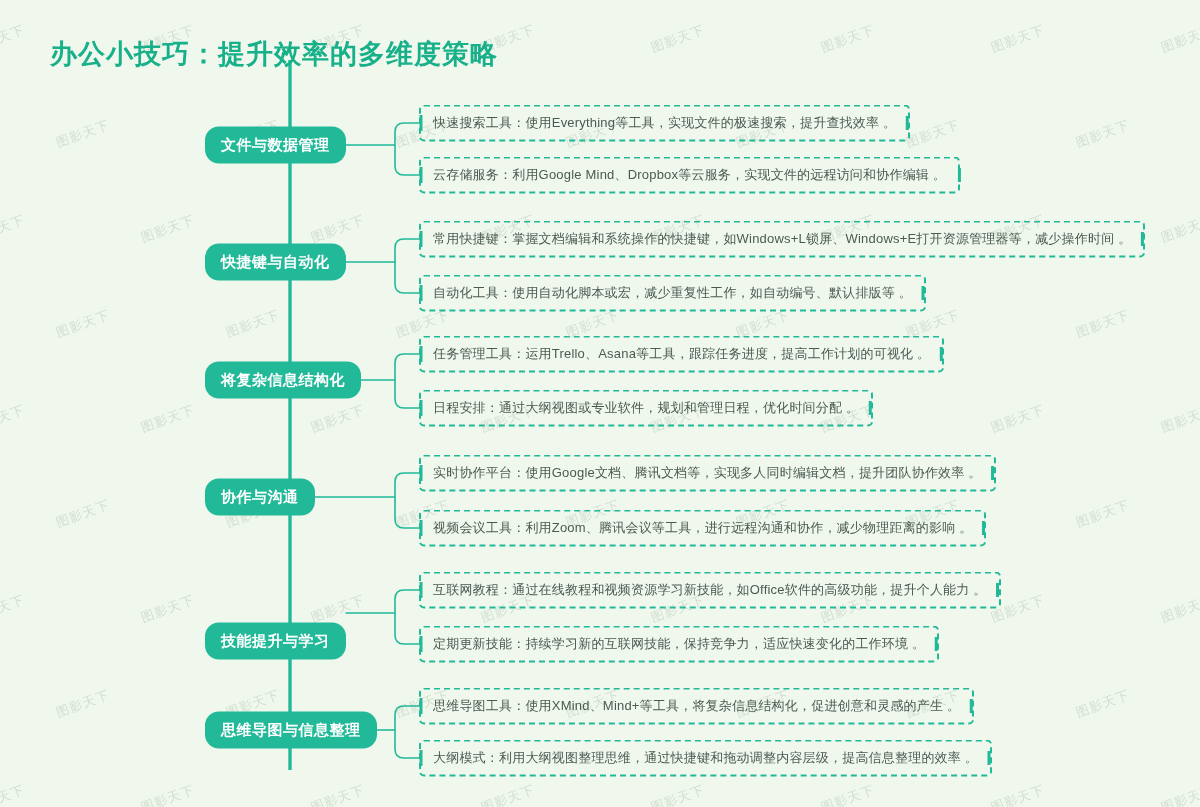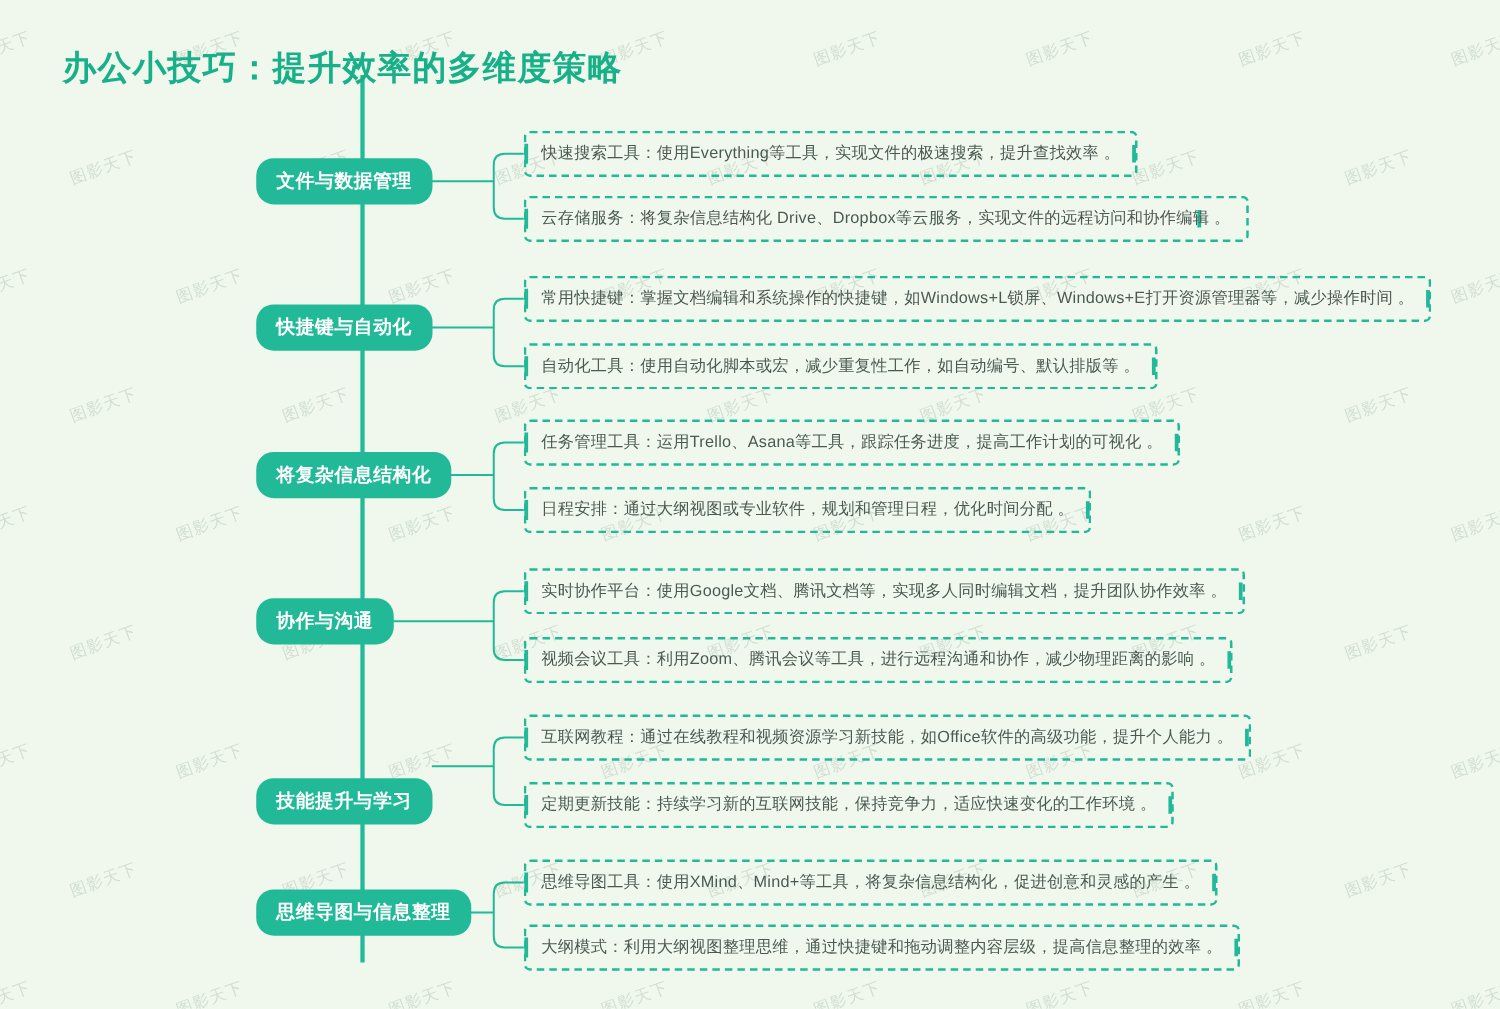--- a/index.html
+++ b/index.html
@@ -202,21 +202,21 @@
     <line x1="421" y1="698" x2="421" y2="714" stroke="#21b998" stroke-width="3"></line>
     <line x1="971.234375" y1="699" x2="971.234375" y2="713" stroke="#21b998" stroke-width="3"></line>
     <line x1="421" y1="750" x2="421" y2="766" stroke="#21b998" stroke-width="3"></line>
     <line x1="989.015625" y1="751" x2="989.015625" y2="765" stroke="#21b998" stroke-width="3"></line>
   </svg>
 
 <div id="mindmap">
   <div id="page-title">办公小技巧：提升效率的多维度策略</div>
 <div class="branch-node" style="top: 145px; left: 205px; transform: translate(0px, -50%); text-align: right;"><span>文件与数据管理</span></div>
     <div class="leaf-node" style="top: 123px; left: 419px;"><span>快速搜索工具：使用Everything等工具，实现文件的极速搜索，提升查找效率 。</span></div>
-    <div class="leaf-node" style="top: 175px; left: 419px;"><span>云存储服务：将复杂信息结构化 Drive、Dropbox等云服务，实现文件的远程访问和协作编辑 。</span></div>
+    <div class="leaf-node" style="top: 175px; left: 419px;"><span>云存储服务：利用Google Mind、Dropbox等云服务，实现文件的远程访问和协作编辑 。</span></div>
     <div class="branch-node" style="top: 262px; left: 205px; transform: translate(0px, -50%);"><span>快捷键与自动化</span></div>
     <div class="leaf-node" style="top: 239px; left: 419px;"><span>常用快捷键：掌握文档编辑和系统操作的快捷键，如Windows+L锁屏、Windows+E打开资源管理器等，减少操作时间 。</span></div>
     <div class="leaf-node" style="top: 293px; left: 419px;"><span>自动化工具：使用自动化脚本或宏，减少重复性工作，如自动编号、默认排版等 。</span></div>
     <div class="branch-node" style="top: 380px; left: 205px; transform: translate(0px, -50%);"><span>将复杂信息结构化</span></div>
     <div class="leaf-node" style="top: 354px; left: 419px;"><span>任务管理工具：运用Trello、Asana等工具，跟踪任务进度，提高工作计划的可视化 。</span></div>
     <div class="leaf-node" style="top: 408px; left: 419px;"><span>日程安排：通过大纲视图或专业软件，规划和管理日程，优化时间分配 。</span></div>
     <div class="branch-node" style="top: 497px; left: 205px; transform: translate(0px, -50%);"><span>协作与沟通</span></div>
     <div class="leaf-node" style="top: 473px; left: 419px;"><span>实时协作平台：使用Google文档、腾讯文档等，实现多人同时编辑文档，提升团队协作效率 。</span></div>
     <div class="leaf-node" style="top: 528px; left: 419px;"><span>视频会议工具：利用Zoom、腾讯会议等工具，进行远程沟通和协作，减少物理距离的影响 。</span></div>
     <div class="branch-node" style="top: 613px; left: 205px; transform: translate(0px, -50%); margin-top: 28px;"><span>技能提升与学习</span></div>

